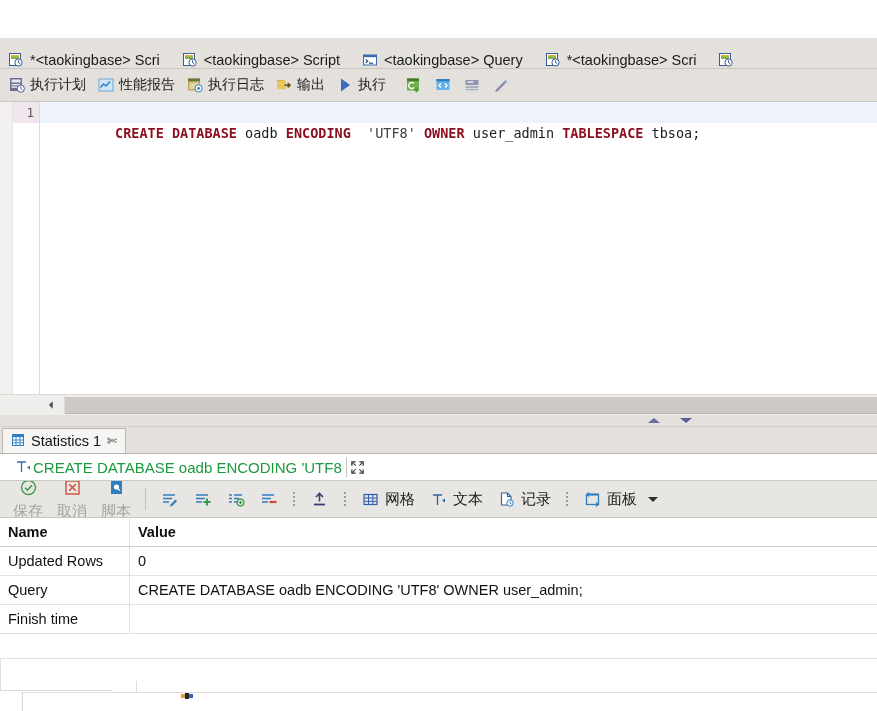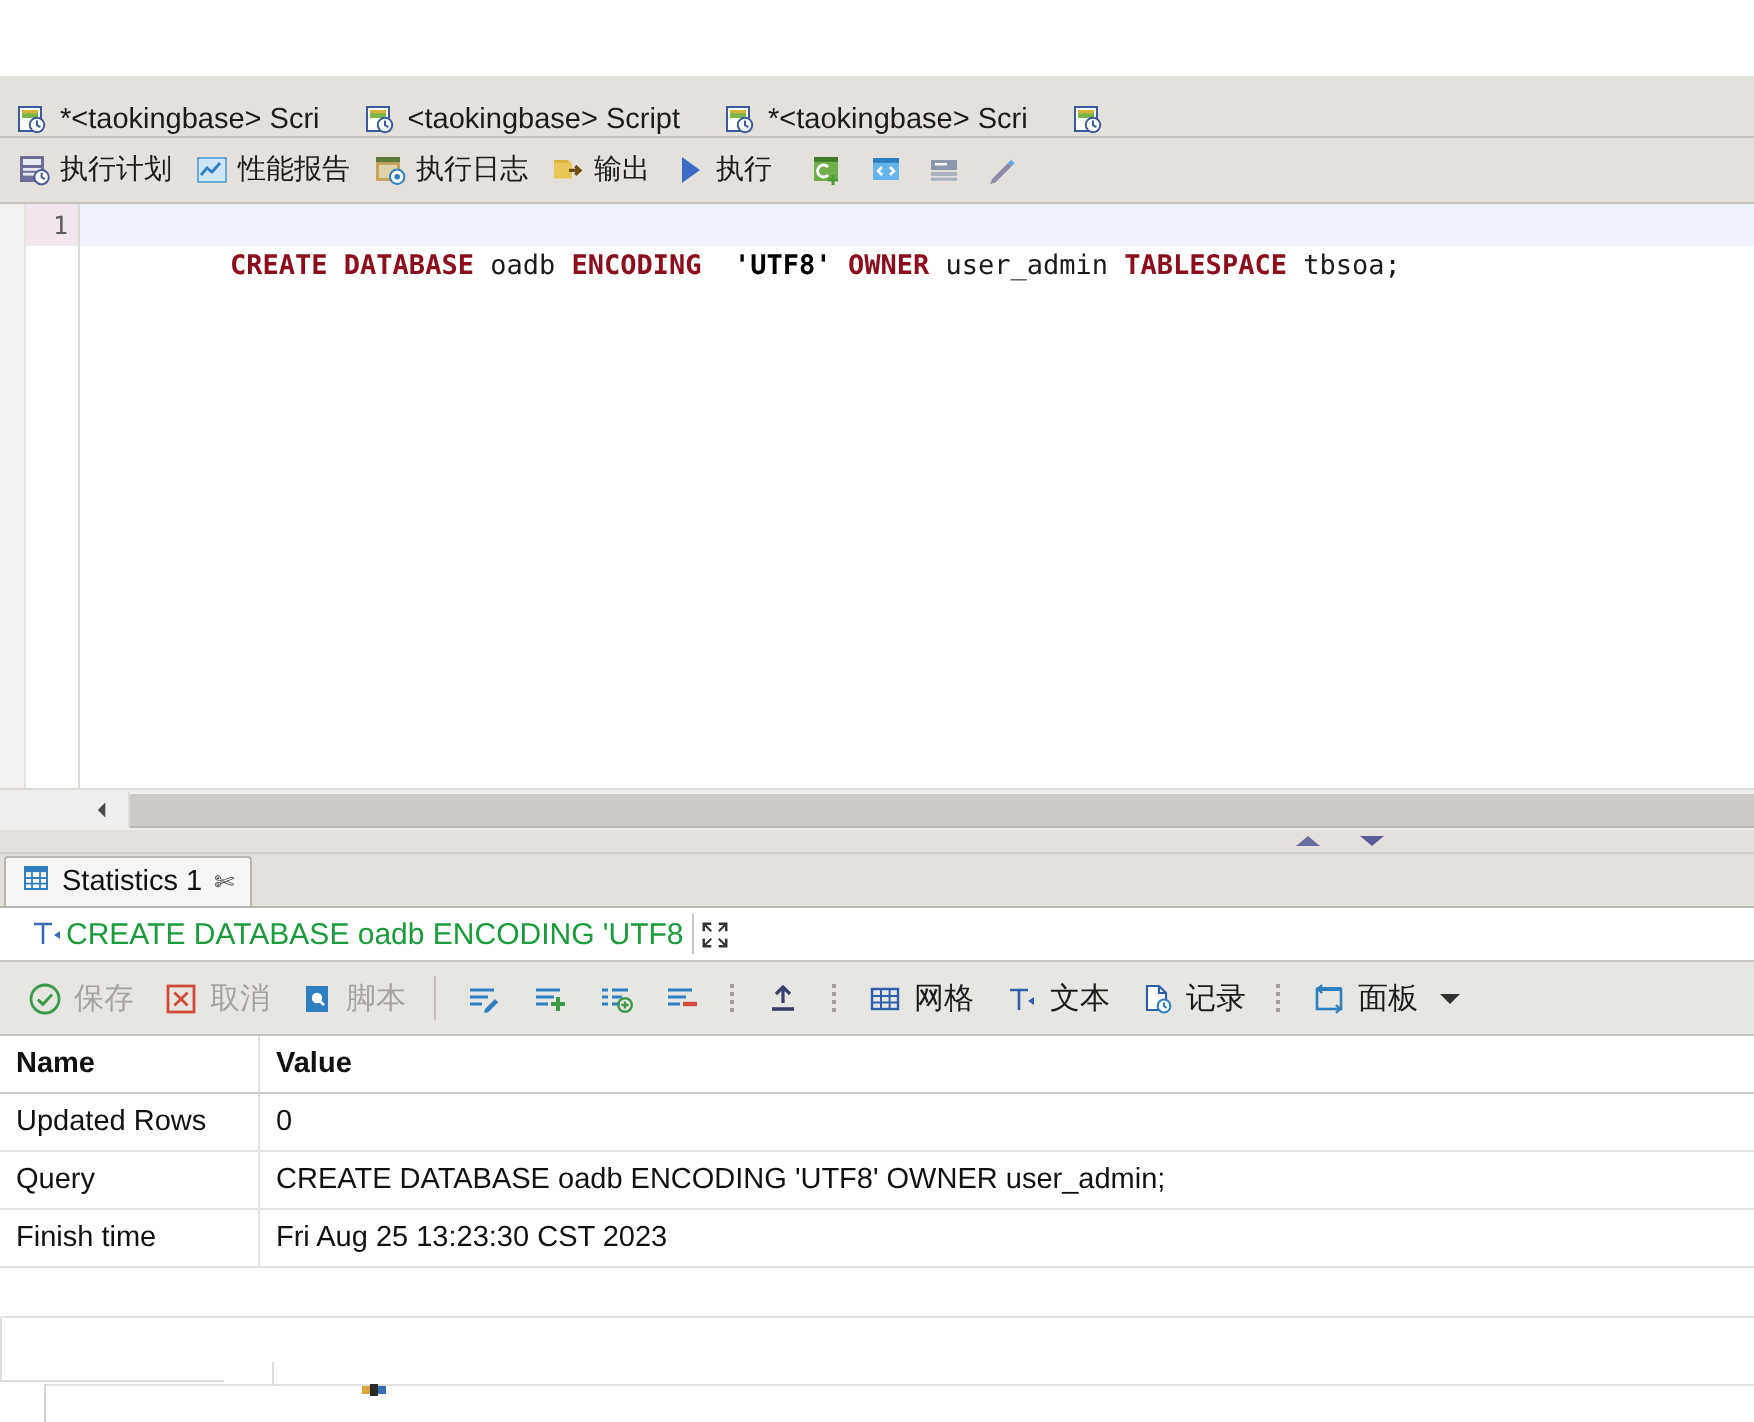--- a/index.html
+++ b/index.html
@@ -72,21 +72,21 @@
   .code-area { flex: 1; position: relative; background: #fff; }
   .code-line {
     background: #eef3fb;
     height: 21px; line-height: 21px;
     padding-left: 10px;
     font-family: "DejaVu Sans Mono", monospace;
     font-size: 13.5px;
     white-space: pre;
   }
   .k { color: #8b0e1e; font-weight: bold; }
-  .s { color: #000000; font-weight: bold; }
+  .s { color: #404040; font-weight: normal; }
   .id { color: #1b1b1b; }
 
   
   .hscroll {
     height: 20px; background: #f0eeec;
     display: flex; align-items: center;
     border-top: 1px solid #dedbd7;
     position: relative;
   }
   .hscroll .leftarrow {
@@ -152,21 +152,21 @@
     height: 36px; background: #e8e6e3;
     border-bottom: 1px solid #c9c5c0;
     display: flex; align-items: center;
     padding: 0 6px;
     overflow: hidden; white-space: nowrap;
   }
   .rbtn {
     display: flex; align-items: center; gap: 5px;
     padding: 3px 7px; font-size: 15px; color: #1b1b1b;
   }
-  .rbtn.disabled { color: #a5a3a0; }
+  .rbtn.disabled { color: #a5a3a0; flex-direction: column; }
   .rbtn .ico { width: 19px; height: 19px; display: inline-flex; flex: none; }
   .dots { width: 10px; display: flex; flex-direction: column; align-items: center; gap: 2px; padding: 0 4px; }
   .dots i { width: 2px; height: 2px; background: #a09d99; display: block; }
   .vsep { width: 1px; height: 22px; background: #c4c0bb; margin: 0 7px; }
   .caret-dn { border-left: 5px solid transparent; border-right: 5px solid transparent; border-top: 5px solid #303030; margin-left: 6px; }
 
   
   .grid { background: #fff; }
   .grow { display: flex; border-bottom: 1px solid #e3e1de; }
   .grow.head { border-bottom: 1px solid #cfcdc9; }
@@ -216,20 +216,31 @@
           <rect x="1.5" y="1.5" width="11" height="12" fill="#fff" stroke="#3a5a9a"></rect>
           <rect x="3" y="3" width="8" height="4" fill="#7ab648"></rect>
           <rect x="3" y="3" width="8" height="1.6" fill="#d8b23a"></rect>
           <circle cx="10.5" cy="10.5" r="3.6" fill="#fff" stroke="#3a5a9a"></circle>
           <path d="M10.5 8.3v2.3l1.7 1" stroke="#3a5a9a" fill="none" stroke-width="1"></path>
         </svg>
       </span>
       <span class="lbl">&lt;taokingbase&gt; Script</span>
     </div>
 
+    <div class="etab">
+      <span class="ico">
+        <svg viewBox="0 0 16 16" width="16" height="16">
+          <rect x="1.5" y="3" width="13" height="10" fill="#fff" stroke="#3a6ab0"></rect>
+          <rect x="1.5" y="3" width="13" height="2.2" fill="#3a6ab0"></rect>
+          <path d="M3.6 7.5l2.2 1.8-2.2 1.8" stroke="#1b4e8a" fill="none" stroke-width="1.2"></path>
+          <rect x="7" y="10.6" width="4" height="1.2" fill="#1b4e8a"></rect>
+        </svg>
+      </span>
+      <span class="lbl">&lt;taokingbase&gt; Query</span>
+    </div>
 
     <div class="etab">
       <span class="ico">
         <svg viewBox="0 0 16 16" width="16" height="16">
           <rect x="1.5" y="1.5" width="11" height="12" fill="#fff" stroke="#3a5a9a"></rect>
           <rect x="3" y="3" width="8" height="4" fill="#7ab648"></rect>
           <rect x="3" y="3" width="8" height="1.6" fill="#d8b23a"></rect>
           <circle cx="10.5" cy="10.5" r="3.6" fill="#fff" stroke="#3a5a9a"></circle>
           <path d="M10.5 8.3v2.3l1.7 1" stroke="#3a5a9a" fill="none" stroke-width="1"></path>
         </svg>
@@ -574,21 +585,20 @@
       <div class="gcell value">0</div>
     </div>
 
     <div class="grow">
       <div class="gcell name">Query</div>
       <div class="gcell value">CREATE DATABASE oadb ENCODING  'UTF8' OWNER user_admin;</div>
     </div>
 
     <div class="grow">
       <div class="gcell name">Finish time</div>
-      <div class="gcell value">Fri Aug 25 13:23:30 CST 2023</div>
     </div>
 
     <div class="grow empty"></div>
 
   </div>
 
   <div class="bottom">
     <span class="panel-edge-l"></span>
     <span class="shadow-tab"></span>
     <span class="b-hline"></span>

